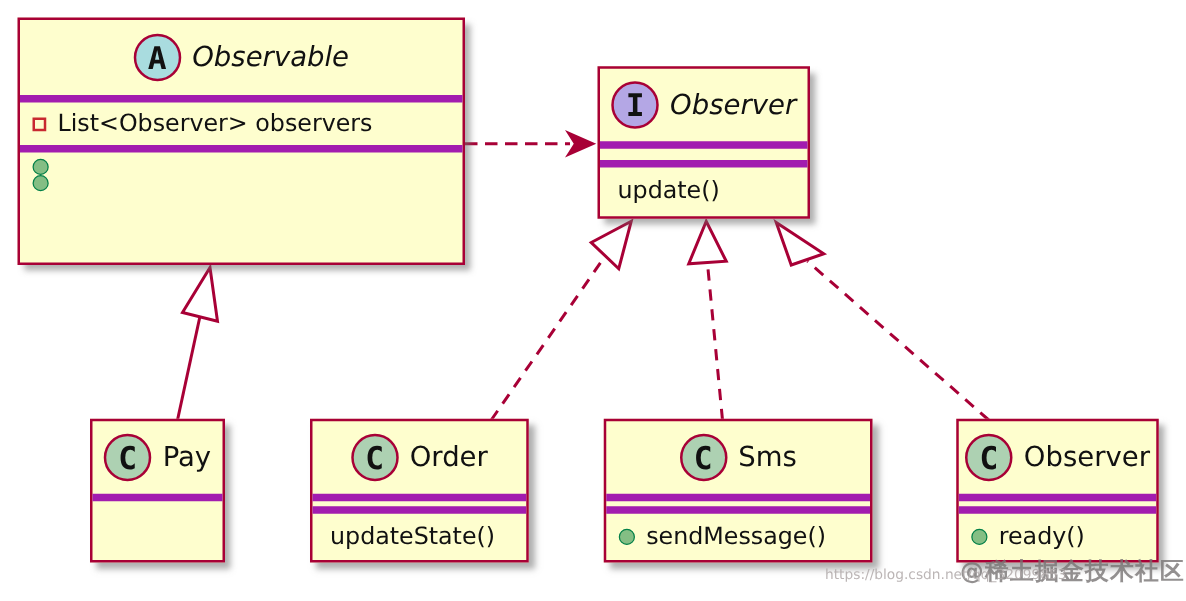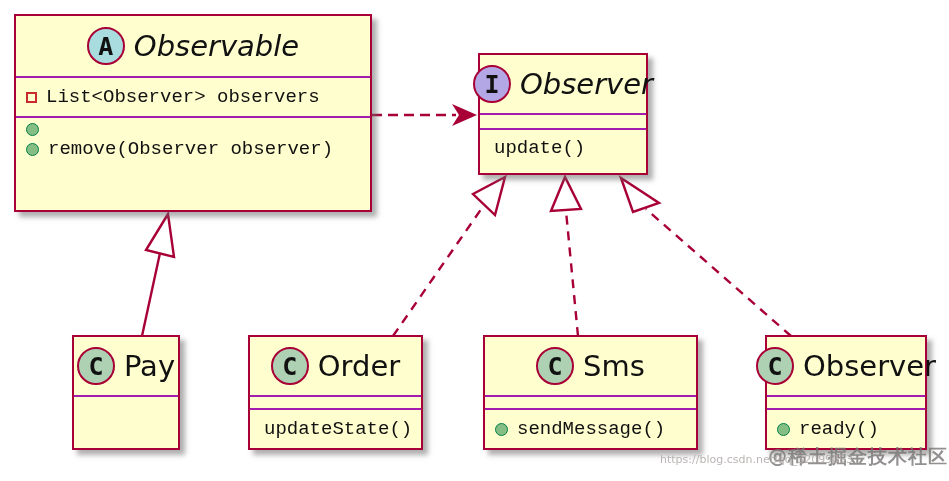--- a/index.html
+++ b/index.html
@@ -21,23 +21,23 @@
   .stereo-circle {
     width:38px; height:38px; border-radius:50%;
     border:2px solid #A80036;
     display:flex; align-items:center; justify-content:center;
     font-family:"DejaVu Sans Mono", monospace; font-weight:bold; font-size:25px; color:#111;
     flex:0 0 auto;
   }
   .circle-A { background:#A9DCDF; }
   .circle-I { background:#B4A7E5; }
   .circle-C { background:#ADD1B2; }
-  .class-name { font-size:29px; color:#111; }
+  .class-name { font-size:22px; color:#111; }
   .name-italic { font-style:italic; }
-  .compartment { border-top:2px solid #a21caf;font-family:Liberation Mono, monospace; }
+  .compartment { border-top:6px solid #a21caf; }
   .members { padding:5px 0 5px 10px; display:flex; flex-direction:column; justify-content:center; }
   .member-row {
     display:flex; align-items:center; gap:9px;
     font-size:19px; color:#111; line-height:27px; white-space:nowrap;
   }
   .no-icon { padding-left:4px; }
   .icon-sq {
     width:11px; height:11px; border:2px solid #C82930; background:transparent; flex:0 0 auto;
   }
   .icon-circle {
@@ -108,21 +108,20 @@
         <span class="icon-sq"></span>
         <span>List&lt;Observer&gt; observers</span>
       </div>
     </div>
     <div class="compartment members">
       <div class="member-row">
         <span class="icon-circle"></span>
       </div>
       <div class="member-row">
         <span class="icon-circle"></span>
-        <span>remove(Observer observer)</span>
       </div>
     </div>
   </div>
 
   <div class="uml-box box-observer">
     <div class="title">
       <span class="stereo-circle circle-I">I</span>
       <span class="class-name name-italic">Observer</span>
     </div>
     <div class="compartment empty"></div>

